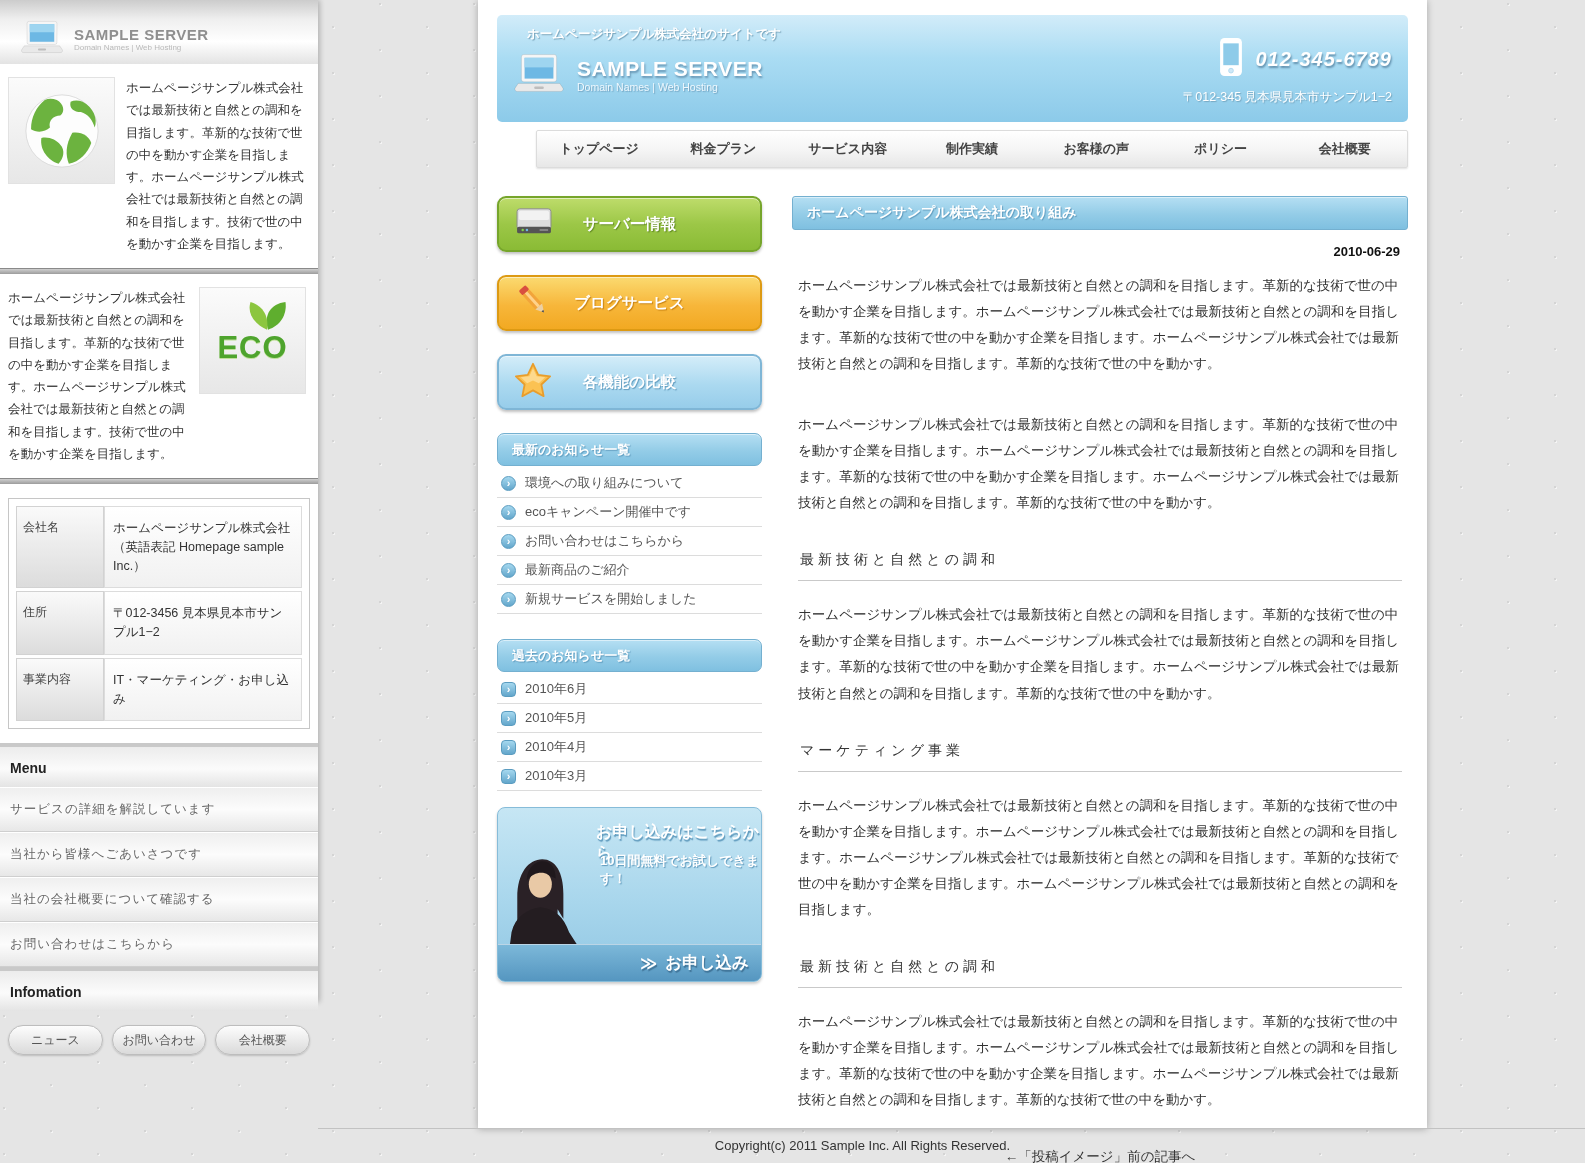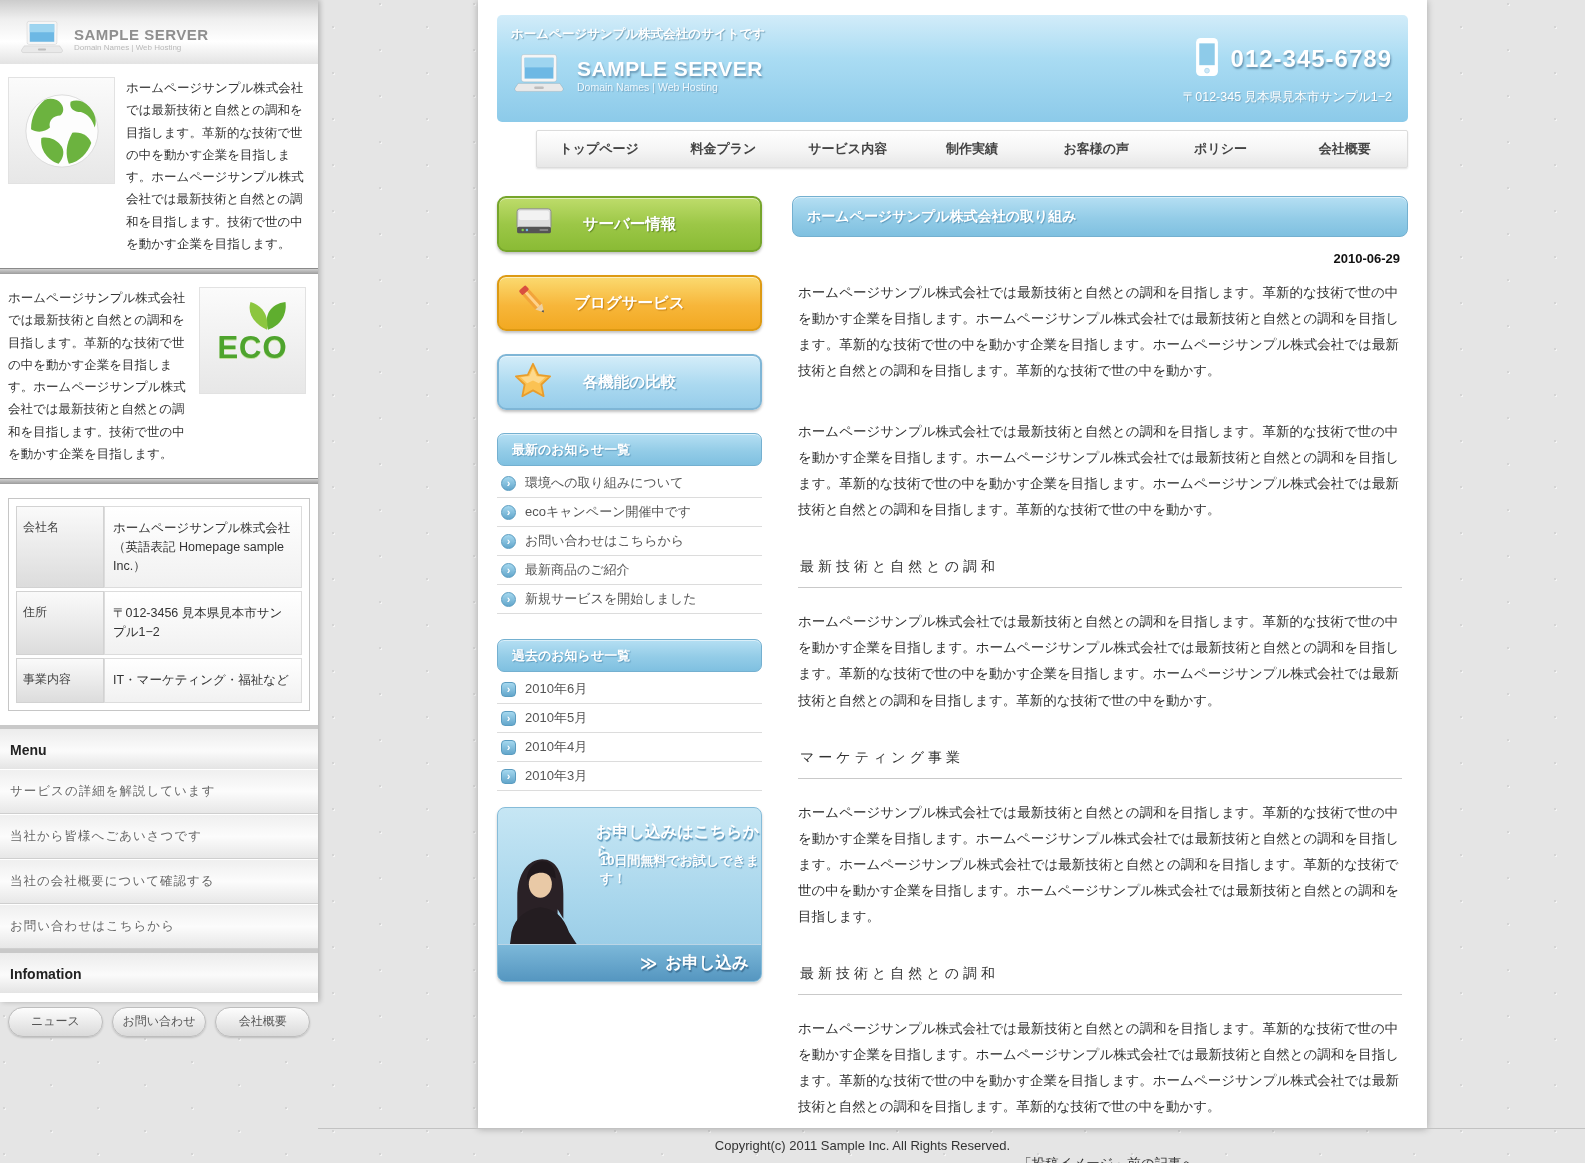--- a/index.html
+++ b/index.html
@@ -64,30 +64,30 @@
   .pill-btn { flex:1; height:30px; display:flex; align-items:center; justify-content:center;
     border-radius:15px; border:1px solid #bdbdbd; font-size:12px; color:#555;
     background:linear-gradient(180deg,#fdfdfd,#dadada); box-shadow:0 1px 2px rgba(0,0,0,.18); }
 
   
   #main { position:absolute; left:478px; top:0; width:949px; height:1128px;
     background:#fff; padding:15px 19px 0; box-shadow:0 1px 7px rgba(0,0,0,.28); }
 
   .hd { position:relative; height:107px; border-radius:5px;
     background:linear-gradient(180deg,#d2ecf9 0%,#aadcf3 40%,#8ccae9 100%); }
-  .hd-tagline { position:absolute; left:14px; top:11px; font-size:12.5px; font-weight:bold; color:#fff;
+  .hd-tagline { position:absolute; left:30px; top:11px; font-size:12.5px; font-weight:bold; color:#fff;
     text-shadow:1px 1px 1px rgba(110,155,180,.9); }
   .hd-logo { position:absolute; left:16px; top:38px; display:flex; align-items:center; gap:12px; }
   .hd-logo .lg-title { font-size:21px; font-weight:bold; color:#fff; letter-spacing:.5px;
     text-shadow:1px 2px 2px rgba(100,145,175,.9); }
   .hd-logo .lg-sub { font-size:10.5px; color:#eef8fe; text-shadow:1px 1px 1px rgba(100,145,175,.7); }
   .hd-right { position:absolute; right:16px; top:22px; text-align:right; }
   .hd-phone-row { display:flex; align-items:center; gap:12px; justify-content:flex-end; }
-  .hd-phone { font-size:24px; font-weight:bold; color:#fff; letter-spacing:1px;
-    text-shadow:1px 2px 2px rgba(95,140,170,.95); }
+  .hd-phone { font-size:20px; font-weight:bold; color:#fff; letter-spacing:1px;
+    text-shadow:1px 2px 2px rgba(95,140,170,.95);font-style:italic; }
   .hd-addr { margin-top:8px; font-size:12.5px; color:#fff; text-shadow:1px 1px 1px rgba(110,155,180,.8); }
 
   .nav { margin-top:8px; height:38px; display:flex;
     background:linear-gradient(180deg,#ffffff 0%,#f4f4f4 55%,#e7e7e7 100%);
     border:1px solid #dcdcdc; border-radius:2px; box-shadow:0 1px 2px rgba(0,0,0,.12);margin-left:39px; }
   .nav a { flex:1; display:flex; align-items:center; justify-content:center;
     font-size:13px; font-weight:bold; color:#444; }
 
   .content { display:flex; margin-top:28px; gap:30px; }
   .col-l { width:265px; flex:none; }
@@ -124,21 +124,21 @@
   .promo-band { position:absolute; left:0; right:0; bottom:0; height:37px;
     background:linear-gradient(180deg,#7cb8d9 0%,#5596c0 100%); border-top:1px solid rgba(255,255,255,.6); }
   .promo-l1 { position:absolute; left:98px; top:14px; font-size:16px; font-weight:bold; color:#fff;
     text-shadow:1px 2px 1px rgba(90,150,185,.95); }
   .promo-l2 { position:absolute; left:102px; top:44px; font-size:13px; font-weight:bold; color:#fff;
     text-shadow:1px 1px 1px rgba(90,150,185,.95); }
   .promo-cta { position:absolute; right:12px; bottom:7px; font-size:16.5px; font-weight:bold; color:#fff;
     text-shadow:1px 2px 1px rgba(60,110,145,.9); display:flex; gap:8px; align-items:center; }
   .promo-woman { position:absolute; left:2px; bottom:0; }
 
-  .art-title { height:41px; display:flex; align-items:center; padding-left:14px; border-radius:8px;
+  .art-title { height:34px; display:flex; align-items:center; padding-left:14px; border-radius:3px;
     background:linear-gradient(180deg,#b5dff3 0%,#93cce7 55%,#7fc0e0 100%);
     border:1px solid #74b0d0; box-shadow:inset 0 1px 0 rgba(255,255,255,.5);
     font-size:14px; font-weight:bold; color:#fff; text-shadow:1px 1px 1px rgba(90,150,185,.9); }
   .art-date { margin:14px 8px 0 0; text-align:right; font-size:13px; font-weight:bold; color:#111; }
   .art-body { padding:0 6px; margin-top:14px; }
   .art-body p { font-size:13.5px; color:#333; line-height:1.93; margin-bottom:35px; }
   .art-body h3 { font-size:14px; font-weight:normal; color:#333; letter-spacing:4px;
     padding:0 0 11px 2px; border-bottom:1px solid #c9c9c9; margin-bottom:21px; }
   .prev-link { text-align:center; font-size:13.5px; color:#333; margin:8px 0 0; }
 
@@ -210,21 +210,21 @@
         <div>ホームページサンプル株式会社</div>
         <div>（英語表記 Homepage sample Inc.）</div>
       </div>
     </div>
     <div class="c-row">
       <div class="c-th">住所</div>
       <div class="c-td">〒012-3456 見本県見本市サンプル1−2</div>
     </div>
     <div class="c-row">
       <div class="c-th">事業内容</div>
-      <div class="c-td">IT・マーケティング・福祉など</div>
+      <div class="c-td">IT・マーケティング・お申し込み</div>
     </div>
   </div>
 
   <div class="sb-heading">Menu</div>
   <div class="menu-item clickable">サービスの詳細を解説しています</div>
   <div class="menu-item clickable">当社から皆様へごあいさつです</div>
   <div class="menu-item clickable">当社の会社概要について確認する</div>
   <div class="menu-item clickable">お問い合わせはこちらから</div>
 
   <div class="sb-heading">Infomation</div>

